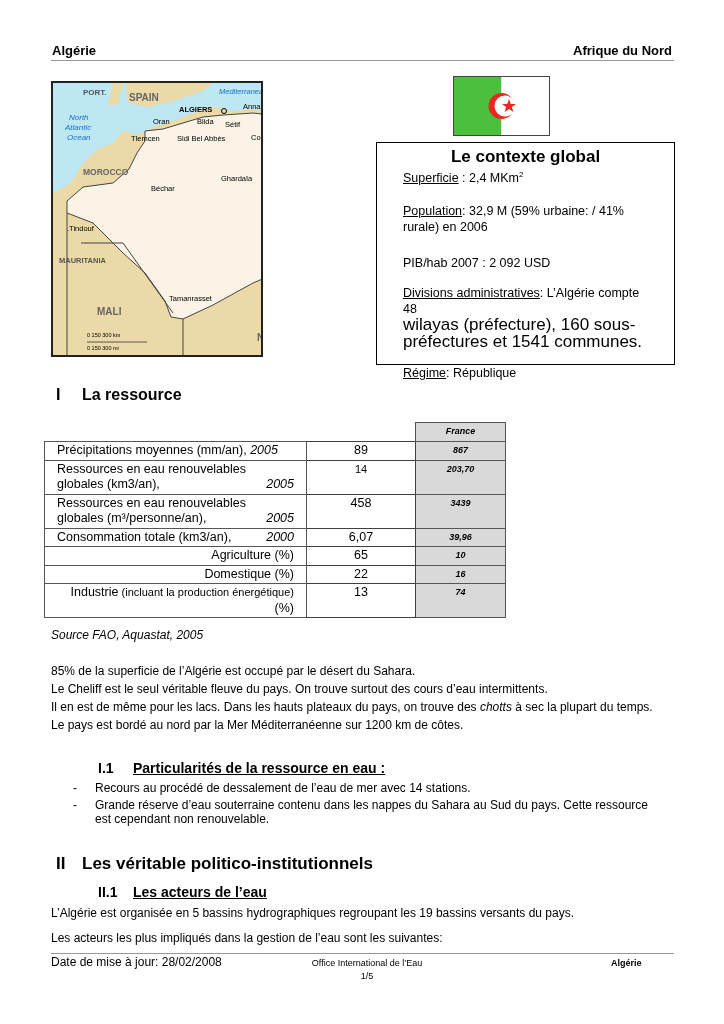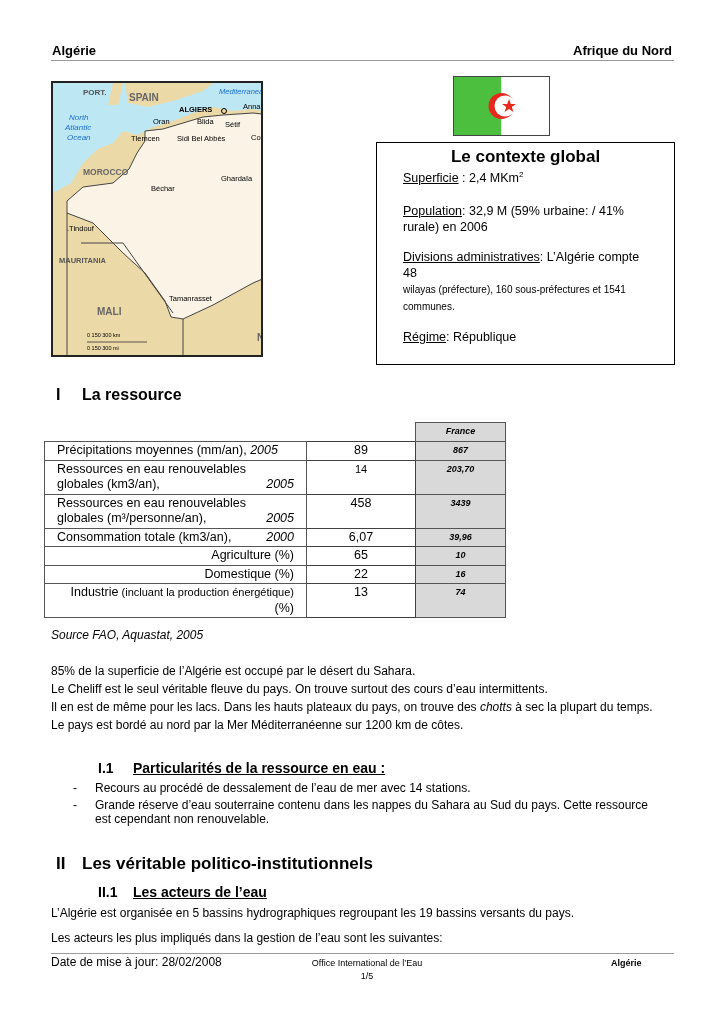--- a/index.html
+++ b/index.html
@@ -17,21 +17,21 @@
   .map { left: 51px; top: 81px; width: 212px; height: 276px; border: 2px solid #222; box-sizing: border-box; overflow: hidden; }
   .map svg { display: block; }
 
   
   .flag { left: 453px; top: 76px; width: 97px; height: 60px; border: 1px solid #444; box-sizing: border-box; }
 
   
   .ctx { left: 376px; top: 142px; width: 299px; height: 223px; border: 1px solid #000; box-sizing: border-box; padding: 6px 26px; font-size: 12.5px; line-height: 16px; }
   .ctx-title { text-align: center; font-size: 17px; font-weight: bold; margin-bottom: 2px; }
   .u { text-decoration: underline; }
-  .small { font-size: 10px; }
+  .small { font-size: 17px; }
   .ctx p { margin: 0; }
 
   
   .h1 { font-size: 16px; font-weight: bold; }
   .h1 .num { display: inline-block; width: 26px; }
   .h2 { font-size: 14px; font-weight: bold; margin-left: 36px; }
 
   
   .tbl { left: 44px; top: 422px; border-collapse: collapse; font-size: 12.5px; }
   .tbl td { padding: 1px 12px; vertical-align: top; line-height: 15.5px; }
@@ -116,20 +116,21 @@
     <circle cx="51" cy="29" r="10.5" fill="#ffffff"></circle>
     <circle cx="48" cy="29" r="10.5" fill="#4dbf3f" opacity="0"></circle>
     <polygon points="55,22 56.8,27 62,27 57.8,30 59.4,35 55,32 50.6,35 52.2,30 48,27 53.2,27" fill="#e8281e"></polygon>
   </svg>
 </div>
 
 <div class="abs ctx">
   <div class="ctx-title">Le contexte global</div>
   <p><span class="u">Superficie</span><span> : 2,4 MKm</span><sup style="font-size:8px">2</sup></p>
   <p style="margin-top:17px"><span class="u">Population</span><span>: 32,9 M (59% urbaine: / 41% rurale) en 2006</span></p>
+  <p style="margin-top:20px">PIB/hab 2007 : 2 092 USD</p>
   <p style="margin-top:14px"><span class="u">Divisions administratives</span><span>: L’Algérie compte 48</span><br><span class="small">wilayas (préfecture), 160 sous-préfectures et 1541 communes.</span></p>
   <p style="margin-top:14px"><span class="u">Régime</span><span>: République</span></p>
 </div>
 
 <div class="abs h1" style="left:56px; top:386px;">
   <span class="num">I</span><span>La ressource</span>
 </div>
 
 <table class="abs tbl">
   <tbody>

